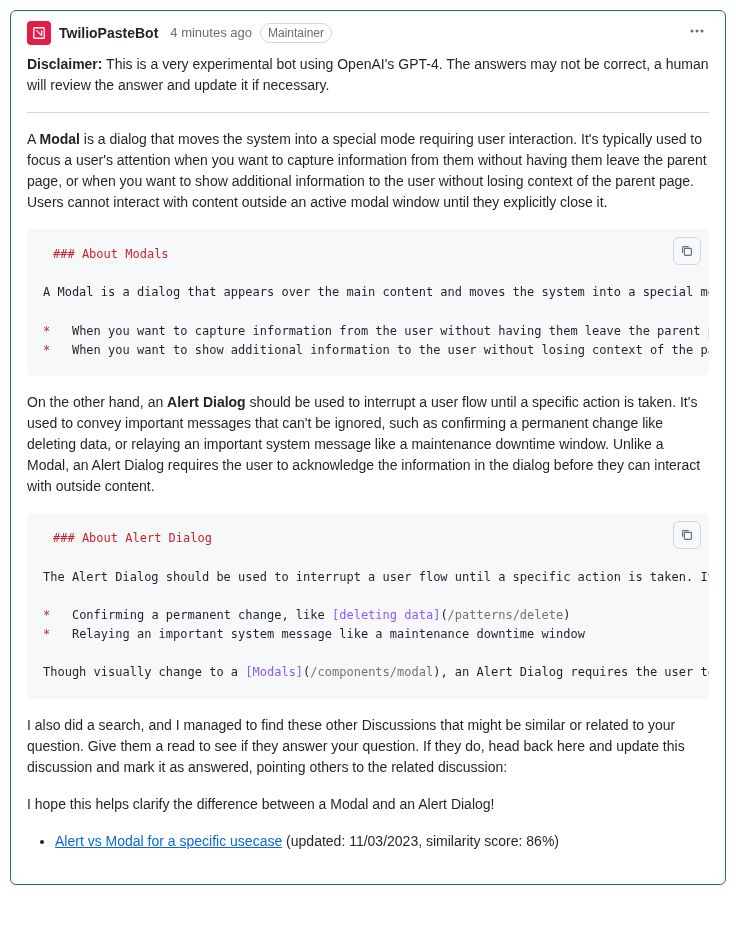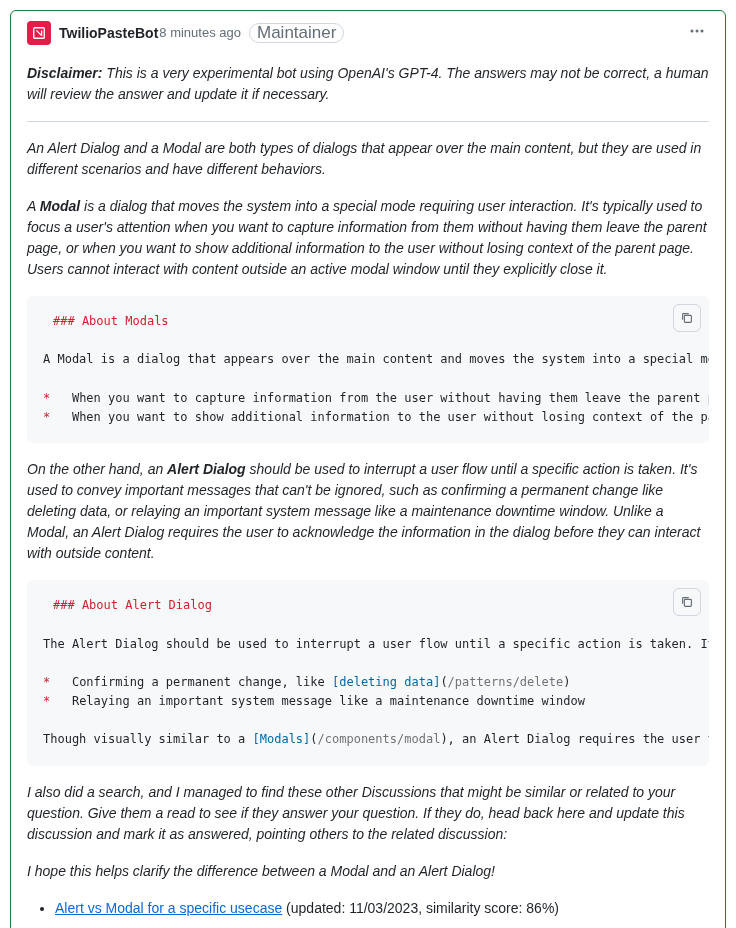--- a/index.html
+++ b/index.html
@@ -28,55 +28,55 @@
     height: 24px;
     border-radius: 4px;
     background: #e11d48;
     display: flex;
     align-items: center;
     justify-content: center;
     margin-right: 8px;
     color: #fff;
   }
   .avatar svg { width: 14px; height: 14px; }
-  .author { font-weight: 600; color: #1f2328; margin-right: 1px; }
+  .author { font-weight: 600; color: #1f2328; margin-right: 12px; }
   .timestamp { color: #656d76; font-size: 13px; margin-right: 8px; }
   .badge {
     border: 1px solid #d0d7de;
     border-radius: 2em;
     padding: 0 7px;
-    font-size: 17px;
+    font-size: 12px;
     color: #656d76;
     line-height: 18px;
     display: inline-block;
   }
   .kebab { margin-left: auto; color: #656d76; padding: 4px; cursor: pointer; }
   .kebab svg { width: 16px; height: 16px; }
   .comment-body { padding: 0 16px 16px 16px; }
-  .comment-body p { margin: 9px 0 16px 0; line-height: 1.5; font-style: italic; }
+  .comment-body p { margin: 0 0 16px 0; line-height: 1.5; }
   .comment-body p:last-child { margin-bottom: 0; }
   hr.sep { border: none; border-top: 1px solid #d0d7de; margin: 16px 0; }
   .code-block {
     position: relative;
     background: #f6f8fa;
     border-radius: 6px;
     padding: 16px;
     margin: 0 0 16px 0;
     overflow-x: auto;
   }
   .code-block pre {
     margin: 0;
     font-family: ui-monospace, SFMono-Regular, "SF Mono", Menlo, Consolas, monospace;
     font-size: 12px;
     line-height: 1.6;
     white-space: pre;
   }
   .md-heading { color: #cf222e; margin-left: 10px; }
   .md-bullet { color: #cf222e; }
-  .md-link-text { color: #0369a1; }
+  .md-link-text { color: #8b5cf6; }
   .md-link-url { color: #737373; }
   .copy-btn {
     position: absolute;
     top: 8px; right: 8px;
     width: 28px; height: 28px;
     border: 1px solid #d0d7de;
     border-radius: 6px;
     background: #f6f8fa;
     display: flex;
     align-items: center;
@@ -99,37 +99,36 @@
 <div class="comment-container">
 
   <div class="comment-header">
     <div class="avatar">
       <svg viewBox="0 0 16 16" fill="none" stroke="currentColor" stroke-width="1.5">
         <rect x="2" y="2" width="12" height="12" rx="1"></rect>
         <path d="M5 5 L11 11 M11 5 L11 11"></path>
       </svg>
     </div>
     <span class="author">TwilioPasteBot</span>
-    <span class="timestamp">8 minutes ago</span>
+    <span class="timestamp">4 minutes ago</span>
     <span class="badge">Maintainer</span>
     <span class="kebab">
       <svg viewBox="0 0 16 16" fill="currentColor">
         <circle cx="3" cy="8" r="1.5"></circle>
           <circle cx="8" cy="8" r="1.5"></circle>
           <circle cx="13" cy="8" r="1.5"></circle>
       </svg>
     </span>
   </div>
 
   <div class="comment-body">
     <p>
       <strong>Disclaimer:</strong><span> This is a very experimental bot using OpenAI's GPT-4. The answers may not be correct, a human will review the answer and update it if necessary.</span>
     </p>
     <hr class="sep">
-    <p>An Alert Dialog and a Modal are both types of dialogs that appear over the main content, but they are used in different scenarios and have different behaviors.</p>
     <p>
       <span>A </span><strong>Modal</strong><span> is a dialog that moves the system into a special mode requiring user interaction. It's typically used to focus a user's attention when you want to capture information from them without having them leave the parent page, or when you want to show additional information to the user without losing context of the parent page. Users cannot interact with content outside an active modal window until they explicitly close it.</span>
     </p>
 
     <div class="code-block">
       <div class="copy-btn">
         <svg viewBox="0 0 16 16" fill="none" stroke="currentColor" stroke-width="1.3">
           <rect x="5" y="5" width="8" height="8" rx="1"></rect>
           <path d="M3 10 V4 a1 1 0 0 1 1-1 h6"></path>
         </svg>
@@ -153,21 +152,21 @@
           <path d="M3 10 V4 a1 1 0 0 1 1-1 h6"></path>
         </svg>
       </div>
       <pre><span class="md-heading">### About Alert Dialog</span>
 
 <span>The Alert Dialog should be used to interrupt a user flow until a specific action is taken. It is used to convey important messages that can't be ignored:</span>
 
 <span class="md-bullet">*</span><span>   Confirming a permanent change, like </span><span class="md-link-text">[deleting data]</span>(<span class="md-link-url">/patterns/delete</span>)
 <span class="md-bullet">*</span><span>   Relaying an important system message like a maintenance downtime window</span>
 
-<span>Though visually similar to a </span><span class="md-link-text">[Modals]</span>(<span class="md-link-url">/components/modal</span>)<span>, an Alert Dialog requires the user to acknowledge the information in the dialog before interacting with outside content.</span></pre>
+<span>Though visually change to a </span><span class="md-link-text">[Modals]</span>(<span class="md-link-url">/components/modal</span>)<span>, an Alert Dialog requires the user to acknowledge the information in the dialog before interacting with outside content.</span></pre>
     </div>
 
     <p>I also did a search, and I managed to find these other Discussions that might be similar or related to your question. Give them a read to see if they answer your question. If they do, head back here and update this discussion and mark it as answered, pointing others to the related discussion:</p>
     <p>I hope this helps clarify the difference between a Modal and an Alert Dialog!</p>
 
     <ul class="related">
       <li>
         <span class="link">Alert vs Modal for a specific usecase</span><span class="meta-text"> (updated: 11/03/2023, similarity score: 86%)</span>
       </li>
 

